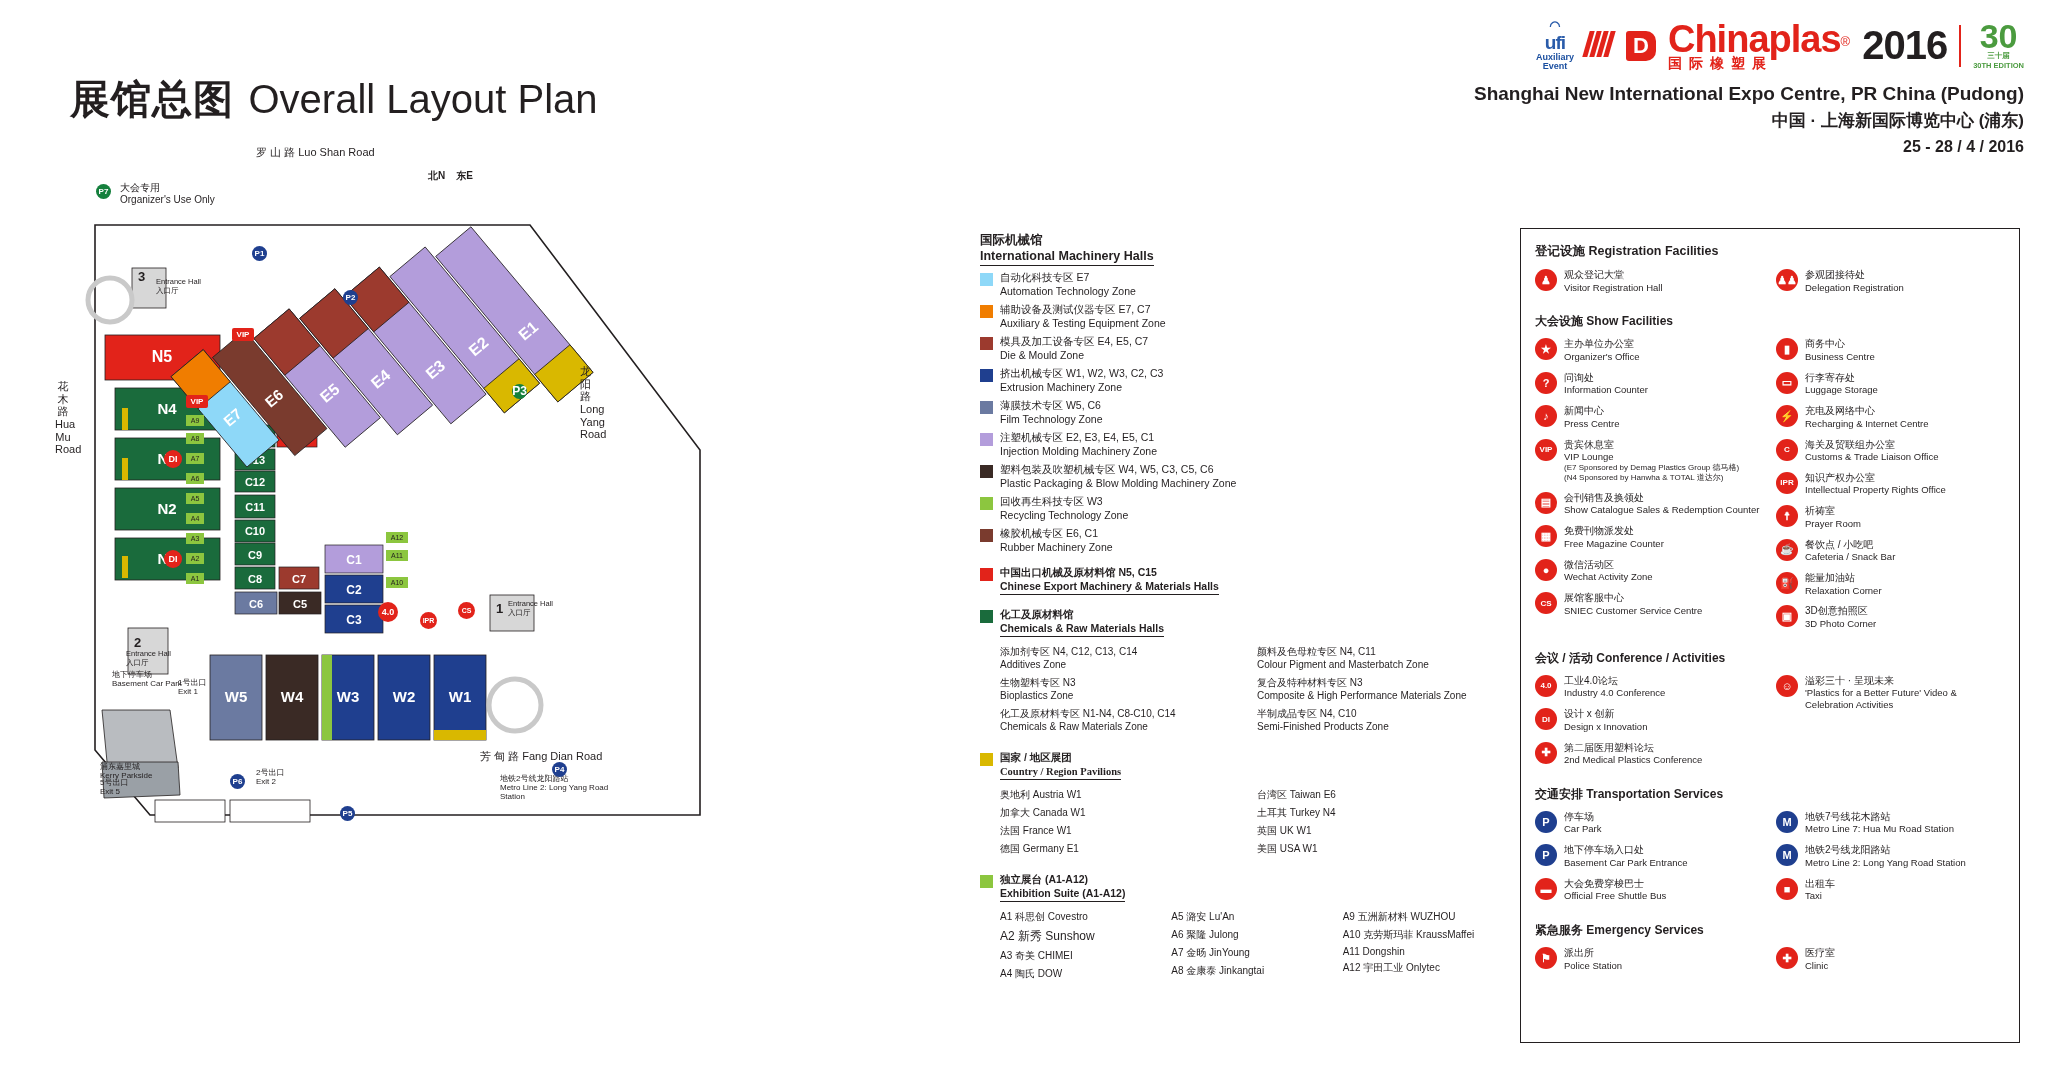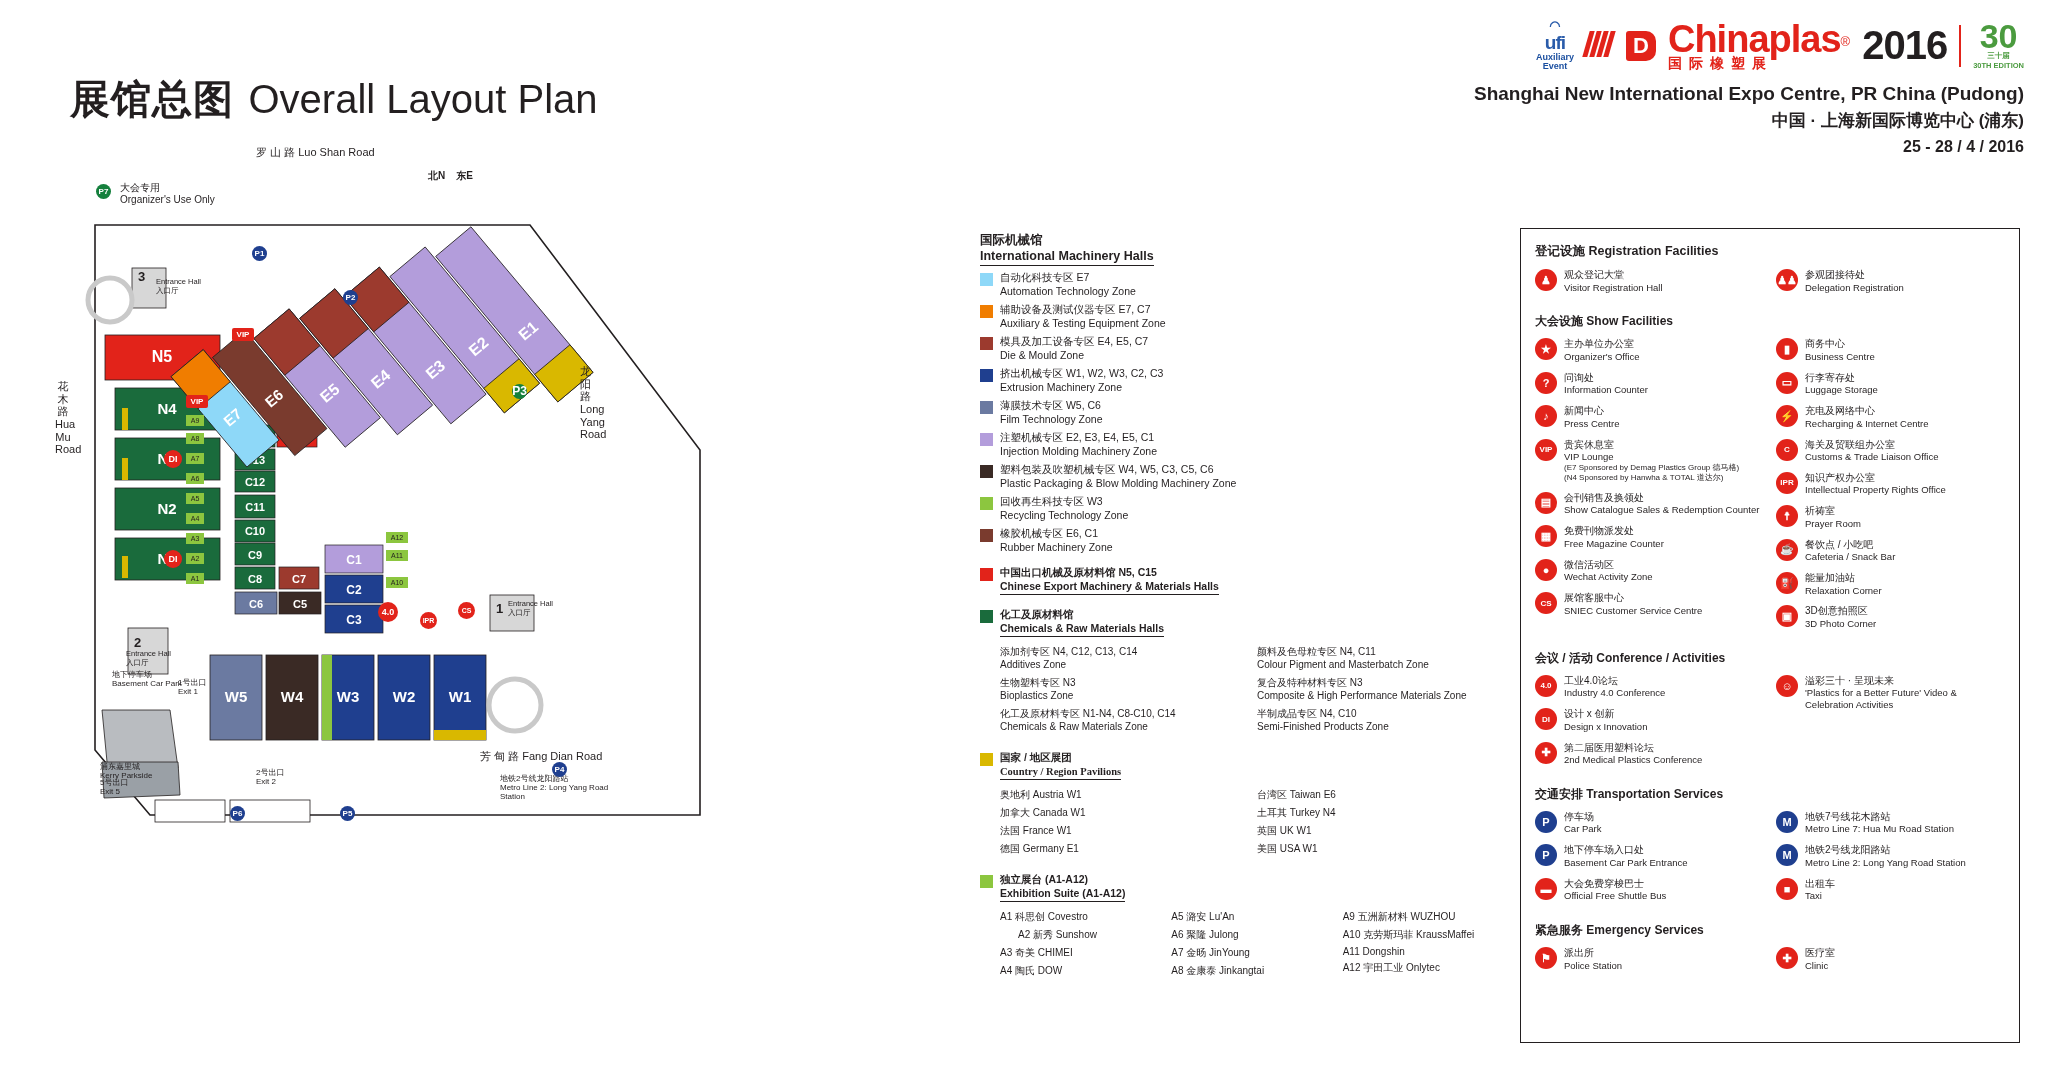--- a/index.html
+++ b/index.html
@@ -271,21 +271,21 @@
   <div>地铁2号线龙阳路站</div>
       <div>Metro Line 2: Long Yang Road Station</div>
 </div>
 
 <div class="map-label circ" style="left:36px; top:34px; width:15px; height:15px; background:#15803d; color:#fff; text-align:center; line-height:15px; font-size:8px; font-weight:bold;">P7</div>
 <div class="map-label circ" style="left:192px; top:96px; width:15px; height:15px; background:#1f3f8f; color:#fff; text-align:center; line-height:15px; font-size:8px; font-weight:bold;">P1</div>
 <div class="map-label circ" style="left:283px; top:140px; width:15px; height:15px; background:#1f3f8f; color:#fff; text-align:center; line-height:15px; font-size:8px; font-weight:bold;">P2</div>
 <div class="map-label circ" style="left:452px; top:234px; width:15px; height:15px; background:#15803d; color:#fff; text-align:right; line-height:15px; font-size:12px; font-weight:bold;">P3</div>
 <div class="map-label circ" style="left:492px; top:612px; width:15px; height:15px; background:#1f3f8f; color:#fff; text-align:center; line-height:15px; font-size:8px; font-weight:bold;">P4</div>
 <div class="map-label circ" style="left:280px; top:656px; width:15px; height:15px; background:#1f3f8f; color:#fff; text-align:center; line-height:15px; font-size:8px; font-weight:bold;">P5</div>
-<div class="map-label circ" style="left:170px; top:656px; width:15px; height:15px; background:#1f3f8f; color:#fff; text-align:center; line-height:15px; font-size:8px; font-weight:bold;">P6</div>
+<div class="map-label circ" style="left:170px; top:624px; width:15px; height:15px; background:#1f3f8f; color:#fff; text-align:center; line-height:15px; font-size:8px; font-weight:bold;">P6</div>
 
 <div class="map-label" style="left:172px; top:178px; width:22px; height:13px; background:#e2231a; color:#fff; text-align:center; line-height:13px; font-size:8px; font-weight:bold; border-radius:2px;">VIP</div>
 <div class="map-label" style="left:126px; top:245px; width:22px; height:13px; background:#e2231a; color:#fff; text-align:center; line-height:13px; font-size:8px; font-weight:bold; border-radius:2px;">VIP</div>
 <div class="map-label circ" style="left:104px; top:300px; width:18px; height:18px; background:#e2231a; color:#fff; text-align:center; line-height:18px; font-size:9px; font-weight:bold;">DI</div>
 <div class="map-label circ" style="left:104px; top:400px; width:18px; height:18px; background:#e2231a; color:#fff; text-align:center; line-height:18px; font-size:9px; font-weight:bold;">DI</div>
 <div class="map-label circ" style="left:318px; top:452px; width:20px; height:20px; background:#e2231a; color:#fff; text-align:center; line-height:20px; font-size:9px; font-weight:bold;">4.0</div>
 <div class="map-label circ" style="left:360px; top:462px; width:17px; height:17px; background:#e2231a; color:#fff; text-align:center; line-height:17px; font-size:7px; font-weight:bold;">IPR</div>
 <div class="map-label circ" style="left:398px; top:452px; width:17px; height:17px; background:#e2231a; color:#fff; text-align:center; line-height:17px; font-size:7px; font-weight:bold;">CS</div>
 
 <div class="map-label" style="left:126px; top:265px; width:18px; height:11px; background:#8cc63f; color:#231f20; font-size:7px; text-align:center; line-height:11px;">A9</div>
@@ -452,21 +452,21 @@
     <div class="lg-row">
       <div class="sw" style="background:#8cc63f"></div>
       <div class="lg-txt">
         <span class="cn" style="font-weight:bold;">独立展台 (A1-A12)</span>
         <span class="en" style="font-weight:bold; border-bottom:1.4px solid #231f20; display:inline-block; padding-bottom:2px;">Exhibition Suite (A1-A12)</span>
       </div>
     </div>
     <div class="two-col" style="margin-top:8px; margin-left:20px;">
       <div id="suite-1">
           <div style="margin-bottom: 4px; font-size: 10px;">A1 科思创 Covestro</div>
-          <div style="margin-bottom: 4px; font-size: 10px; margin-left: 18px;">A2 新秀 Sunshow</div>
+          <div style="margin-bottom: 4px; font-size: 12px;">A2 新秀 Sunshow</div>
           <div style="margin-bottom: 4px; font-size: 10px;">A3 奇美 CHIMEI</div>
           <div style="margin-bottom: 4px; font-size: 10px;">A4 陶氏 DOW</div>
         </div>
       <div id="suite-2">
           <div style="margin-bottom: 4px; font-size: 10px;">A5 潞安 Lu'An</div>
           <div style="margin-bottom: 4px; font-size: 10px;">A6 聚隆 Julong</div>
           <div style="margin-bottom: 4px; font-size: 10px;">A7 金旸 JinYoung</div>
           <div style="margin-bottom: 4px; font-size: 10px;">A8 金康泰 Jinkangtai</div>
         </div>
       <div id="suite-3">

